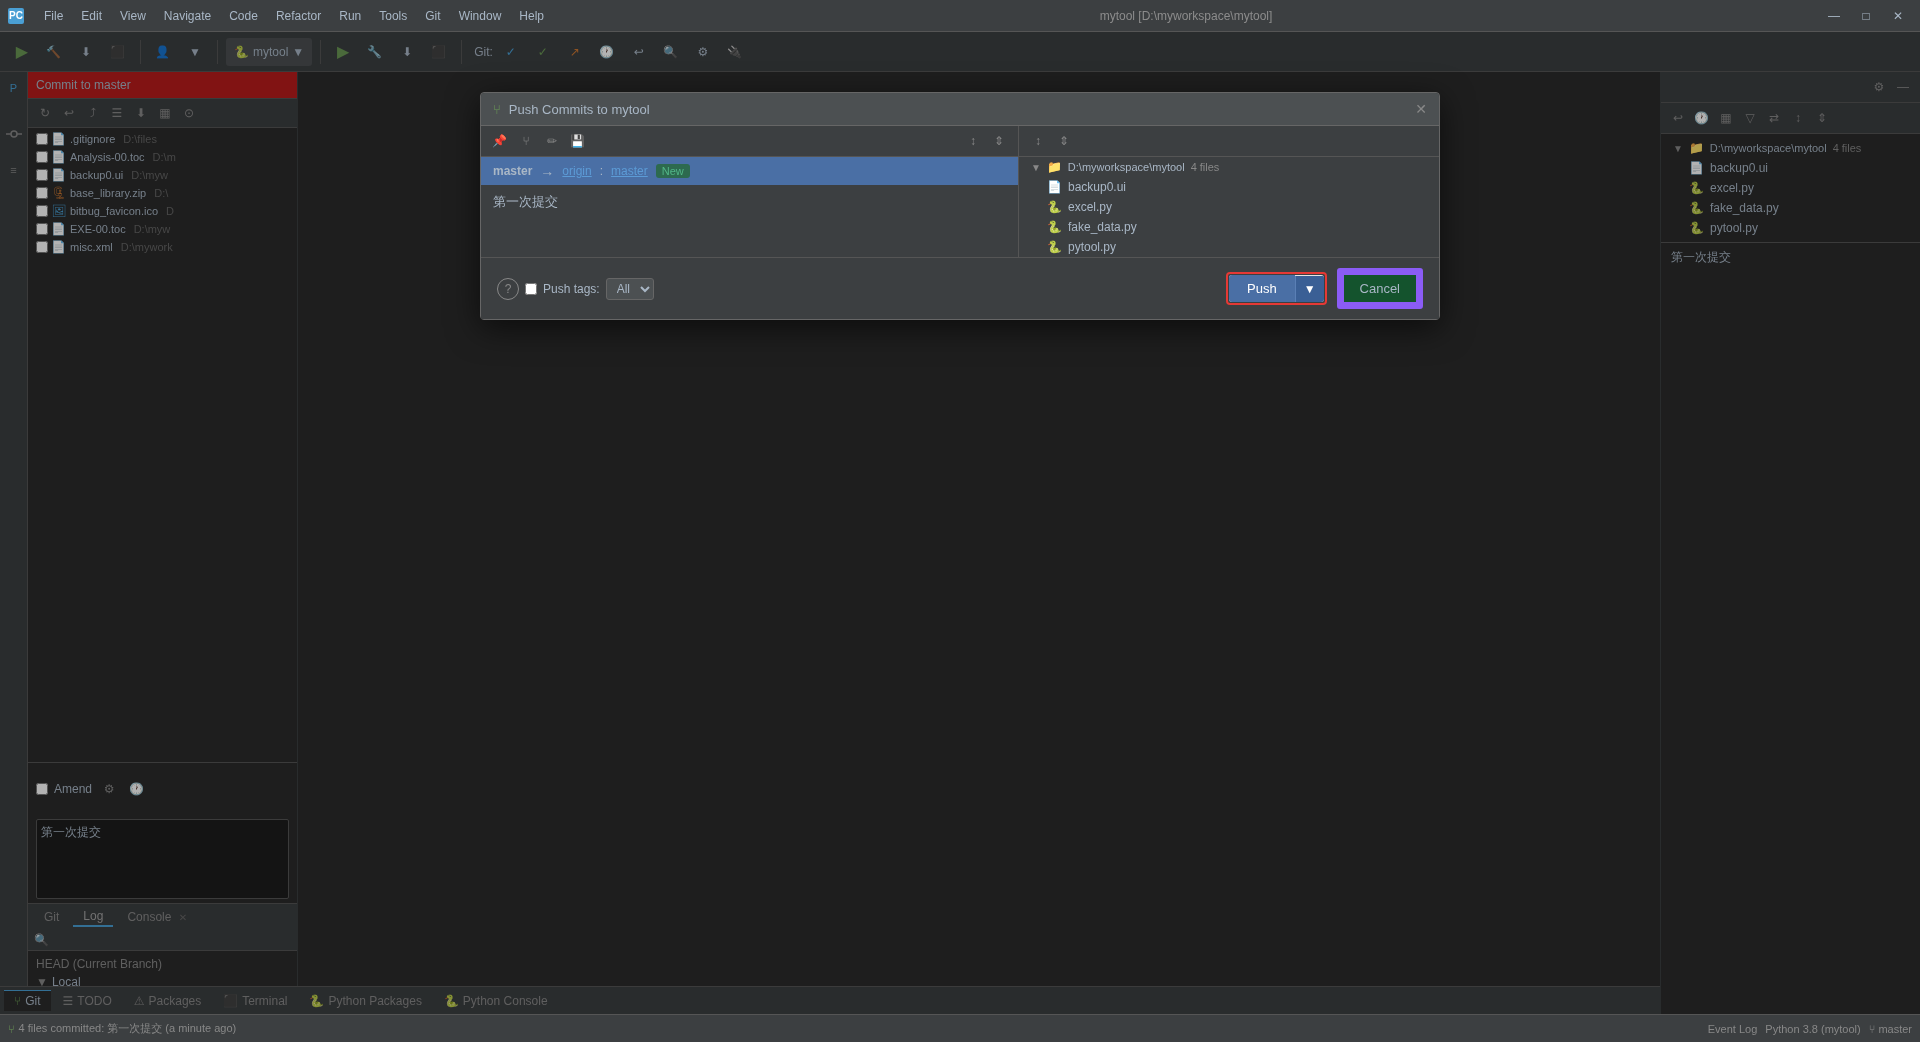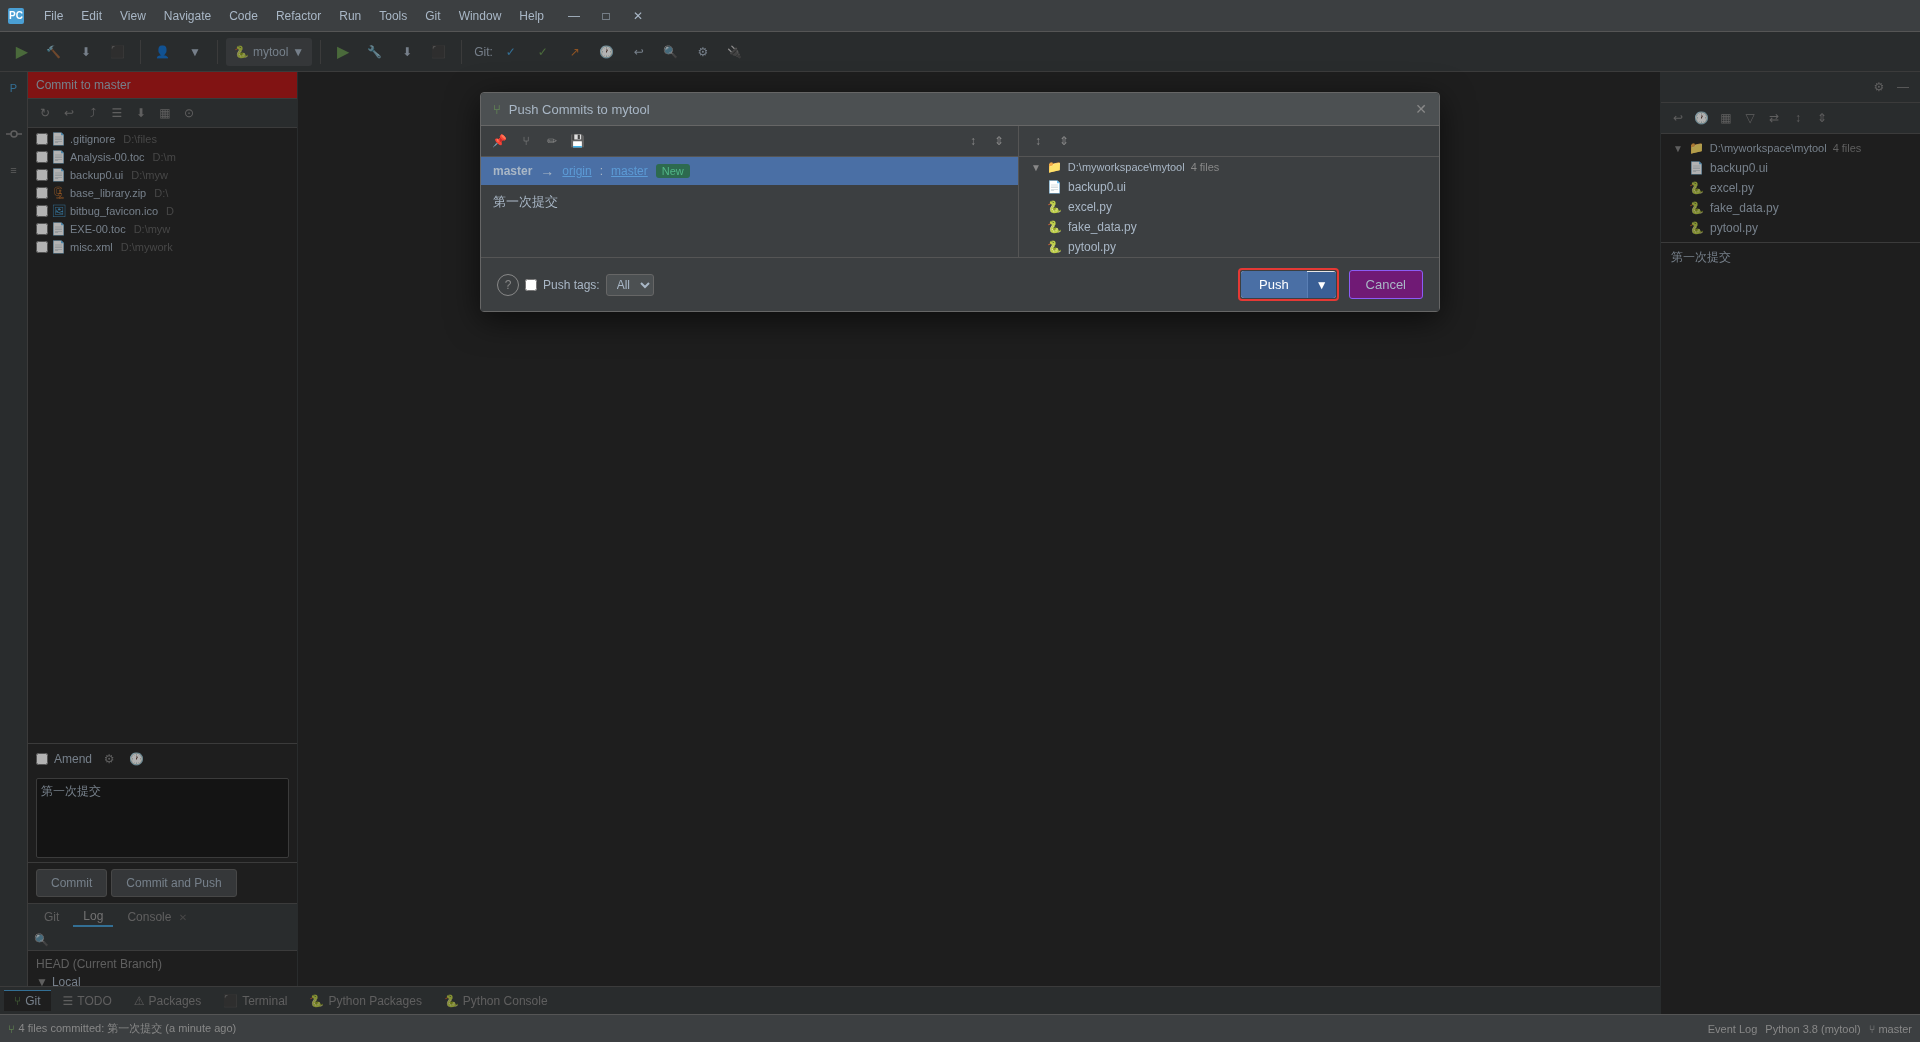--- a/index.html
+++ b/index.html
@@ -159,21 +159,21 @@
       width: 14px; height: 14px;
       display: inline-flex;
       align-items: center;
       justify-content: center;
     }
     .file-name { color: #a9b7c6; font-size: 11px; }
     .file-path { color: #666; font-size: 11px; margin-left: 4px; }
 
     
     .amend-section {
-      padding: 4px 8px;
+      padding: 15px 8px;
       border-top: 1px solid #555;
       display: flex;
       align-items: center;
       gap: 6px;
     }
     .amend-checkbox {
       width: 12px; height: 12px;
       border: 1px solid #666;
       cursor: pointer;
     }
@@ -449,22 +449,22 @@
     .push-btn-arrow {
       padding: 6px 8px;
       background: #3a5f95;
       color: white;
       border-left: 1px solid #5a7fb5;
       cursor: pointer;
     }
 
     .cancel-btn {
       padding: 6px 16px;
-      background: #701a75;
-      border: 1px solid #8b5cf6;
+      background: #14532d;
+      border: 7px solid #8b5cf6;
       color: #a9b7c6;
       cursor: pointer;
       border-radius: 3px;
       font-size: 13px;
     }
 
     
     .status-bar {
       height: 28px;
       background: #3c3f41;
@@ -565,20 +565,23 @@
     <span class="title-bar-menu-item">Edit</span>
     <span class="title-bar-menu-item">View</span>
     <span class="title-bar-menu-item">Navigate</span>
     <span class="title-bar-menu-item">Code</span>
     <span class="title-bar-menu-item">Refactor</span>
     <span class="title-bar-menu-item">Run</span>
     <span class="title-bar-menu-item">Tools</span>
     <span class="title-bar-menu-item">Git</span>
     <span class="title-bar-menu-item">Window</span>
     <span class="title-bar-menu-item">Help</span>
+  </div>
+  <div class="title-bar-center">
+    <span>mytool [D:\myworkspace\mytool]</span>
   </div>
   <div class="title-bar-controls">
     <div class="toolbar-btn" style="color:#a9b7c6">—</div>
     <div class="toolbar-btn" style="color:#a9b7c6">□</div>
     <div class="toolbar-btn" style="color:#a9b7c6">✕</div>
   </div>
 </div>
 
 <div class="toolbar">
   <div class="toolbar-btn" style="color:#6a9955;font-size:16px;">▶</div>
@@ -686,24 +689,20 @@
     </div>
     <div class="amend-section">
       <input type="checkbox" class="amend-checkbox" style="">
       <span>Amend</span>
       <div class="small-btn">⚙</div>
       <div class="small-btn">🕐</div>
     </div>
     <div class="commit-msg-area">
       <span>第一次提交</span>
     </div>
-    <div class="commit-btns">
-      <button class="commit-btn">Commit</button>
-      <button class="commit-btn">Commit and Push</button>
-    </div>
 
     <div class="bottom-tabs">
       <div class="tabs-bar">
         <span class="tab">Git</span>
         <span class="tab active" style="color:#a3a3a3;border-bottom:2px solid #4a9fd4;">Log</span>
         <span class="tab">
           <span>Console</span>
           <span class="tab-close">✕</span>
         </span>
       </div>

